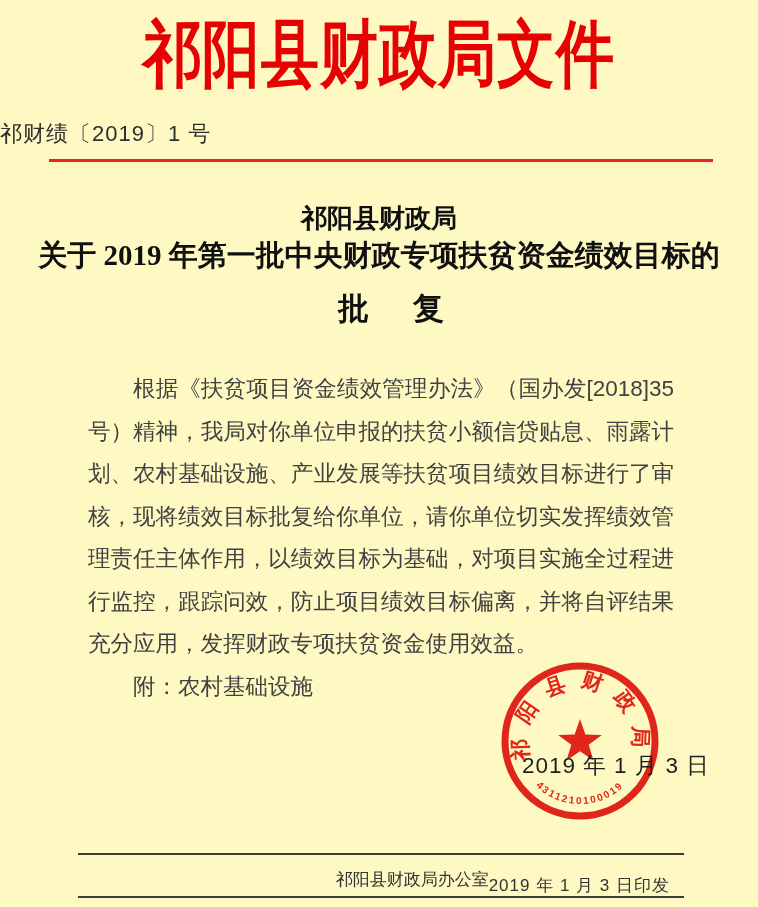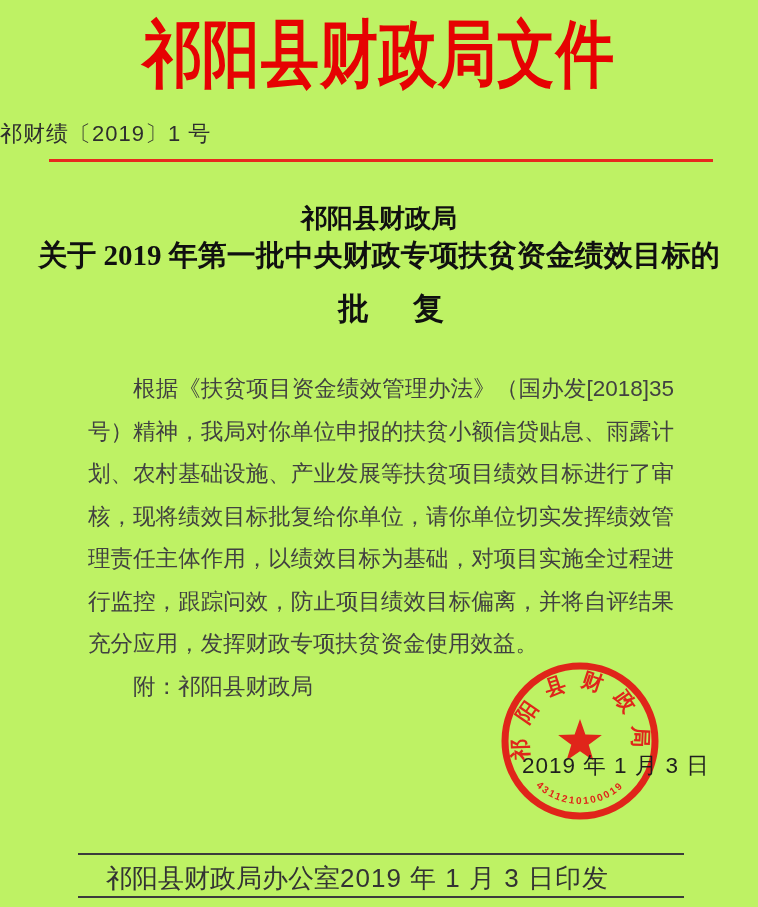--- a/index.html
+++ b/index.html
@@ -1,18 +1,18 @@
 <!DOCTYPE html>
 <html><head>
 <meta charset="utf-8">
 <style>
   * { margin:0; padding:0; box-sizing:border-box; }
   html,body { background:#ffffff; }
   .page {
-    position:relative; width:758px; height:907px; background:#bef264;
+    position:relative; width:758px; height:907px; background:#fef9c3;
     overflow:hidden; font-family:"Liberation Sans","DejaVu Sans",sans-serif;
   }
   .masthead {
     position:absolute; top:6px; left:0; width:100%; text-align:center;
     font-family:"Liberation Serif","DejaVu Serif",serif; font-weight:bold;
     font-size:58px; color:#e60202; letter-spacing:1px;
     transform:scaleY(1.26); transform-origin:center top; white-space:nowrap;
   }
   .doc-number {
     position:absolute; top:119px; left:0; width:100%; 
@@ -56,46 +56,46 @@
   }
   .seal .serial-arc {
     font-family:"Liberation Sans","DejaVu Sans",sans-serif; font-weight:bold;
     font-size:10px; letter-spacing:2px; fill:#e0251a;
   }
   .footer-rule { position:absolute; left:78px; width:606px; height:2px; background:#3c3c3c; }
   .footer-rule.top { top:853px; }
   .footer-rule.bottom { top:896px; }
   .footer-row {
     position:absolute; left:78px; top:861px; width:606px;
-    display:flex; justify-content:flex-start; align-items:center;
-    font-size:26px; color:#333333;
+    display:flex; justify-content:flex-end; align-items:center;
+    font-size:17px; color:#333333;
   }
   .footer-office { padding-left:28px; }
-  .footer-print-date { padding-right:14px; letter-spacing:1px; }
+  .footer-print-date { padding-right:14px; letter-spacing:1px;margin-top:13px; }
 </style>
 </head>
 <body>
 
 <div class="page">
 
   <div class="masthead">祁阳县财政局文件</div>
 
   <div class="doc-number">祁财绩〔2019〕1 号</div>
 
   <div class="red-rule"></div>
 
   <div class="title-org">祁阳县财政局</div>
   <div class="title-subject">关于 2019 年第一批中央财政专项扶贫资金绩效目标的</div>
   <div class="title-type">
     <span class="first">批</span><span>复</span>
   </div>
 
   <div class="body-block">
     <div class="paragraph">根据《扶贫项目资金绩效管理办法》（国办发[2018]35 号）精神，我局对你单位申报的扶贫小额信贷贴息、雨露计划、农村基础设施、产业发展等扶贫项目绩效目标进行了审核，现将绩效目标批复给你单位，请你单位切实发挥绩效管理责任主体作用，以绩效目标为基础，对项目实施全过程进行监控，跟踪问效，防止项目绩效目标偏离，并将自评结果充分应用，发挥财政专项扶贫资金使用效益。</div>
-    <div class="attachment">附：祁阳县财政局</div>
+    <div class="attachment">附：农村基础设施</div>
   </div>
 
   <div class="seal">
     <svg viewBox="0 0 158 158" xmlns="http://www.w3.org/2000/svg">
       <defs>
         <path id="sealOrgArc" d="M 31 101.4 A 53 53 0 1 1 127 101.4" fill="none"></path>
         <path id="sealSerialArc" d="M 27.4 115.2 A 63 63 0 0 0 130.6 115.2" fill="none"></path>
       </defs>
       <circle cx="79" cy="79" r="75" fill="none" stroke="#e0251a" stroke-width="7"></circle>
       <polygon fill="#e0251a" points="79,57 84.4,72.6 100.9,72.9 87.7,82.8 92.5,98.6 79,89.2 65.5,98.6 70.3,82.8 57.1,72.9 73.6,72.6"></polygon>

